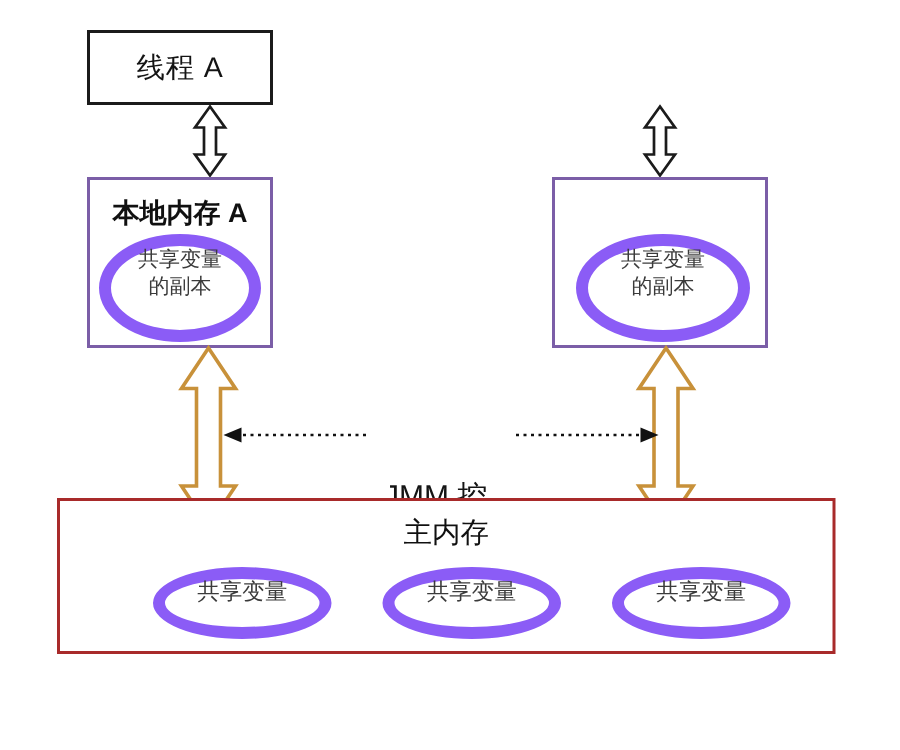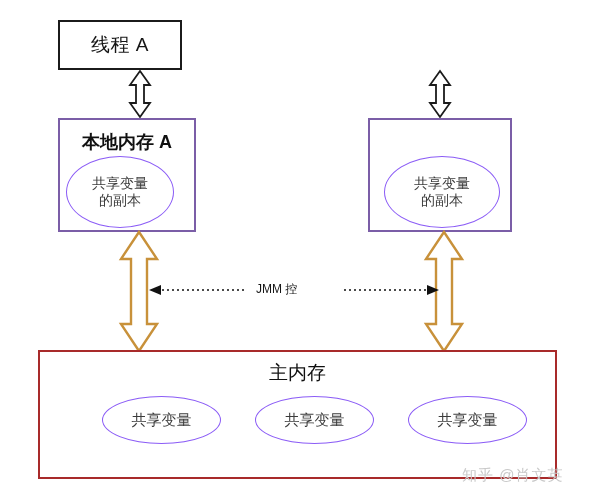--- a/index.html
+++ b/index.html
@@ -54,46 +54,47 @@
     left: 0;
     right: 0;
     top: 8px;
     text-align: center;
     font-size: 19px;
     color: #101010;
   }
   .ellipse {
     position: absolute;
     box-sizing: border-box;
-    border: 1px solid #8b5cf6;
+    border: 8px solid #8b5cf6;
     border-radius: 50%;
     background: transparent;
     display: flex;
-    align-items: center;
+    align-items: flex-start;
     justify-content: center;
     text-align: center;
   }
   .ellipse-text {
     font-size: 15px;
     color: #3b3b3b;
     line-height: 1.25;
     white-space: pre-line;
   }
   .ellipse-text.small {
     font-size: 14px;
   }
   .arrow-svg {
     position: absolute;
     overflow: visible;
   }
   .jmm-label {
     position: absolute;
-    font-size: 12px;
+    font-size: 20px;
     color: #141414;
     white-space: nowrap;
+    margin-top: 36px;
   }
   .watermark {
     position: absolute;
     font-size: 15px;
     color: #c9c9c9;
     white-space: nowrap;
     letter-spacing: 1px;
   }
 </style>
 </head>
@@ -107,21 +108,21 @@
 
 
   <svg class="arrow-svg" style="left:124px; top:70px;" width="32" height="48" viewBox="0 0 32 48">
     <polygon points="16,1 26,15 20,15 20,33 26,33 16,47 6,33 12,33 12,15 6,15" fill="#ffffff" stroke="#1b1b1b" stroke-width="1.8" stroke-linejoin="miter"></polygon>
   </svg>
 
   <svg class="arrow-svg" style="left:424px; top:70px;" width="32" height="48" viewBox="0 0 32 48">
     <polygon points="16,1 26,15 20,15 20,33 26,33 16,47 6,33 12,33 12,15 6,15" fill="#ffffff" stroke="#1b1b1b" stroke-width="1.8" stroke-linejoin="miter"></polygon>
   </svg>
 
-  <div class="node-box local-mem-box" style="left:58px; top:118px; width:138px; height:114px;">
+  <div class="node-box local-mem-box" style="left:58px; top:118px; width:124px; height:114px;">
     <div class="local-mem-title">本地内存 A</div>
     <div class="ellipse" style="left:6px; top:36px; width:108px; height:72px;">
       <span class="ellipse-text small">共享变量
 的副本</span>
     </div>
   </div>
 
   <div class="node-box local-mem-box" style="left:368px; top:118px; width:144px; height:114px;">
     <div class="ellipse" style="left:14px; top:36px; width:116px; height:72px;">
       <span class="ellipse-text small">共享变量
@@ -142,31 +143,30 @@
     <polygon points="1,8 13,3 13,13" fill="#111111"></polygon>
   </svg>
 
   <svg class="arrow-svg" style="left:340px; top:282px;" width="100" height="16" viewBox="0 0 100 16">
     <line x1="4" y1="8" x2="88" y2="8" stroke="#111111" stroke-width="1.7" stroke-dasharray="2 3" stroke-linecap="butt"></line>
     <polygon points="99,8 87,3 87,13" fill="#111111"></polygon>
   </svg>
 
   <div class="jmm-label" style="left:256px; top:281px;">JMM 控</div>
 
-  <div class="node-box main-mem-box" style="left:38px; top:350px; width:519px; height:129px;">
+  <div class="node-box main-mem-box" style="left:38px; top:332px; width:519px; height:104px;">
     <div class="main-mem-title">主内存</div>
 
     <div class="ellipse" style="left:62px; top:44px; width:119px; height:48px;">
       <span class="ellipse-text">共享变量</span>
     </div>
 
     <div class="ellipse" style="left:215px; top:44px; width:119px; height:48px;">
       <span class="ellipse-text">共享变量</span>
     </div>
 
     <div class="ellipse" style="left:368px; top:44px; width:119px; height:48px;">
       <span class="ellipse-text">共享变量</span>
     </div>
   </div>
 
-  <div class="watermark" style="left:462px; top:466px;">知乎 @肖文英</div>
 
 </div>
 
 </body></html>

